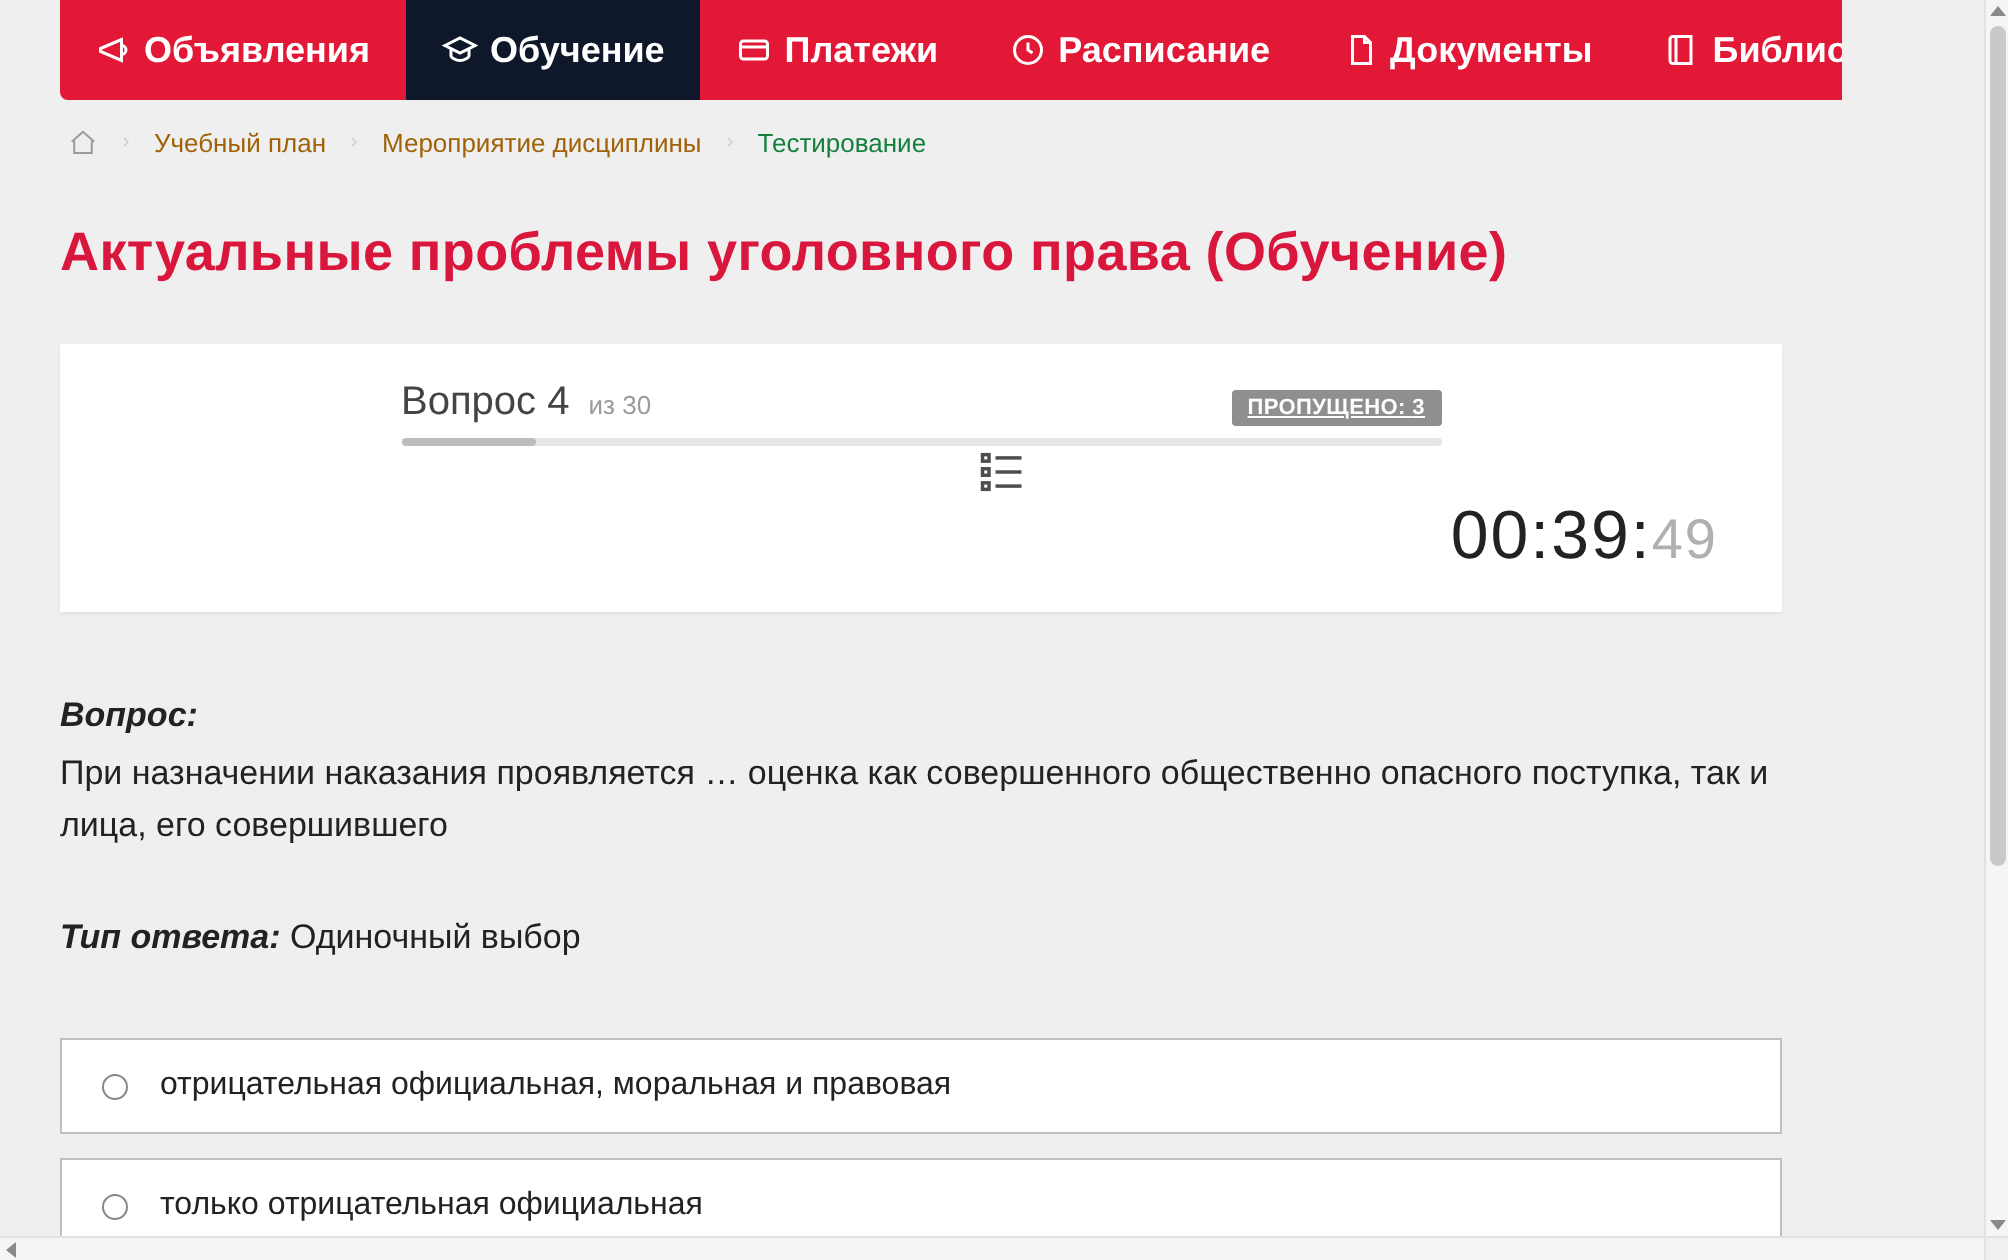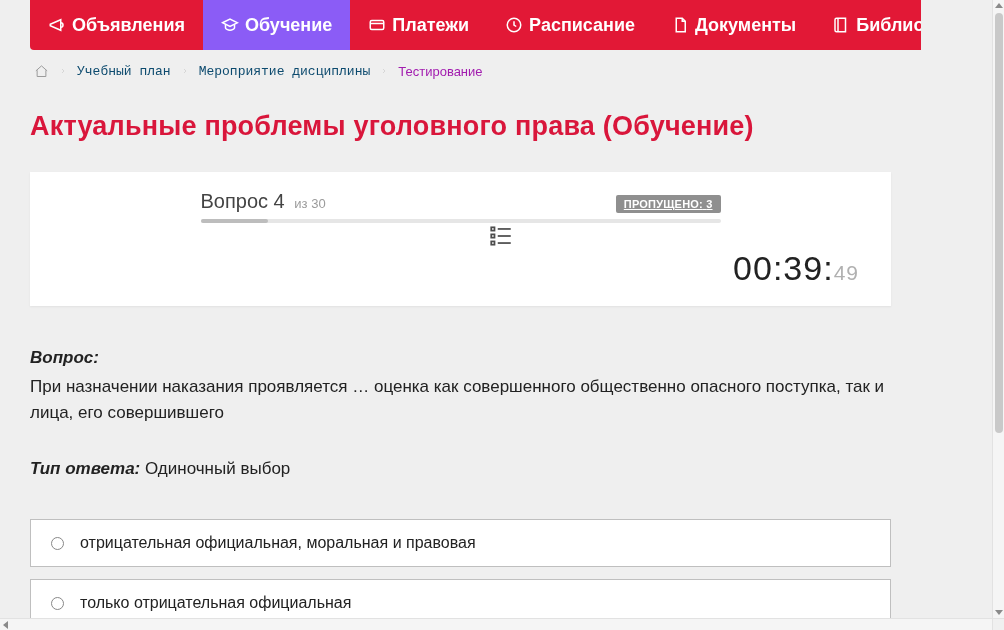--- a/index.html
+++ b/index.html
@@ -32,21 +32,21 @@
     align-items: center;
     gap: 6px;
     padding: 0 18px;
     color: #fff;
     font-weight: 700;
     font-size: 18px;
     cursor: pointer;
     white-space: nowrap;
   }
   .nav-item.active {
-    background: #8b5cf6;
+    background: #0f172a;
   }
   .nav-icon {
     display: inline-flex;
     width: 18px;
     height: 18px;
     color: #fff;
   }
   .chev {
     margin-left: 4px;
   }
@@ -54,22 +54,22 @@
   
   .breadcrumbs {
     display: flex;
     align-items: center;
     gap: 10px;
     padding: 14px 0 12px 4px;
     color: #9b9b9b;
     font-size: 13px;
     margin: 0 30px;
   }
-  .bc-link { color: #0c4a6e; cursor: pointer; font-family: Liberation Mono, monospace; }
-  .bc-current { color: #a21caf; }
+  .bc-link { color: #a16207; cursor: pointer; }
+  .bc-current { color: #15803d; }
   .bc-sep { color: #c8c8c8; }
   .home-icon { width: 15px; height: 15px; display: inline-flex; color: #9b9b9b; }
 
   
   .page-title {
     text-align: left;
     color: #d9163b;
     font-size: 27px;
     font-weight: 700;
     margin: 20px 30px 30px;
@@ -137,21 +137,21 @@
   }
   .timer {
     margin-left: auto;
     color: #222;
     font-size: 34px;
     letter-spacing: 1px;
     font-weight: 400;
   }
   .timer-ms {
     color: #b0b0b0;
-    font-size: 21px;
+    font-size: 28px;
   }
 
   
   .qbody {
     margin: 0 30px;
     color: #222;
   }
   .qlabel {
     font-weight: 700;
     font-style: italic;

